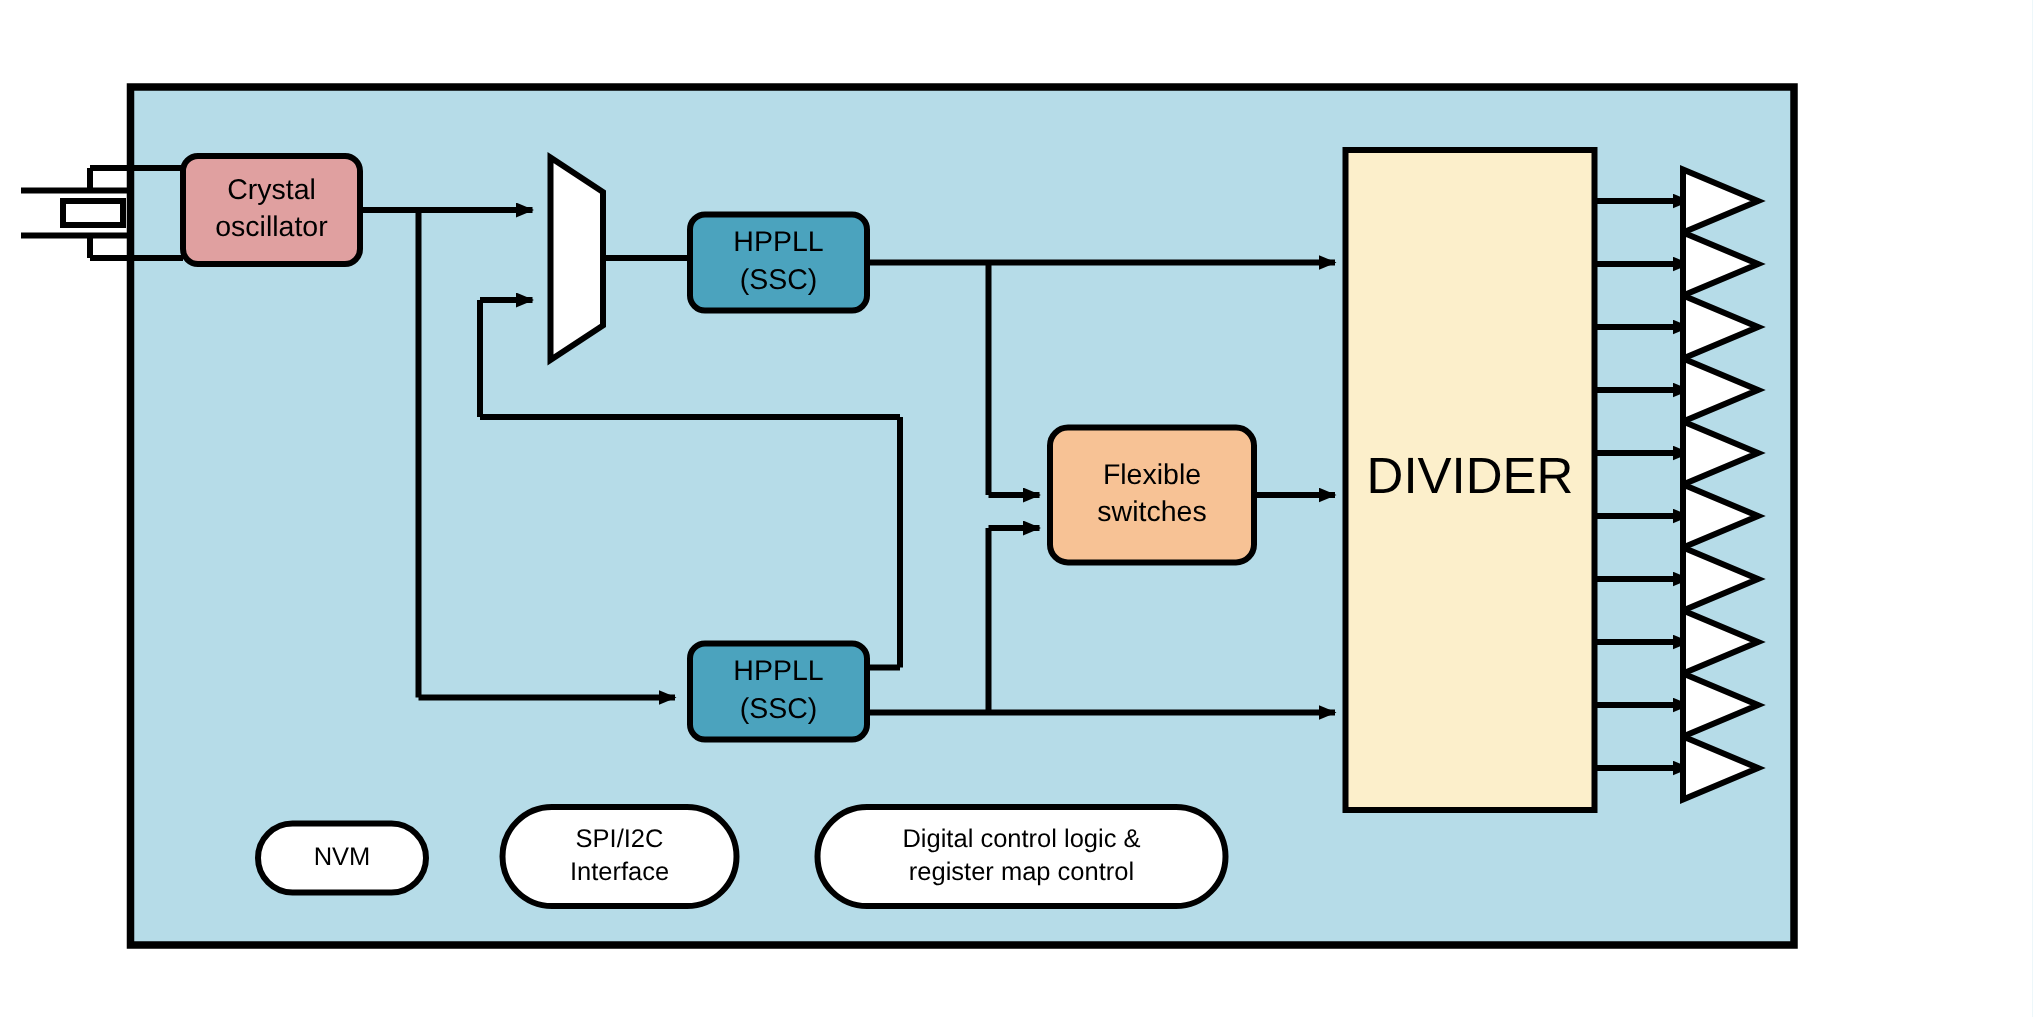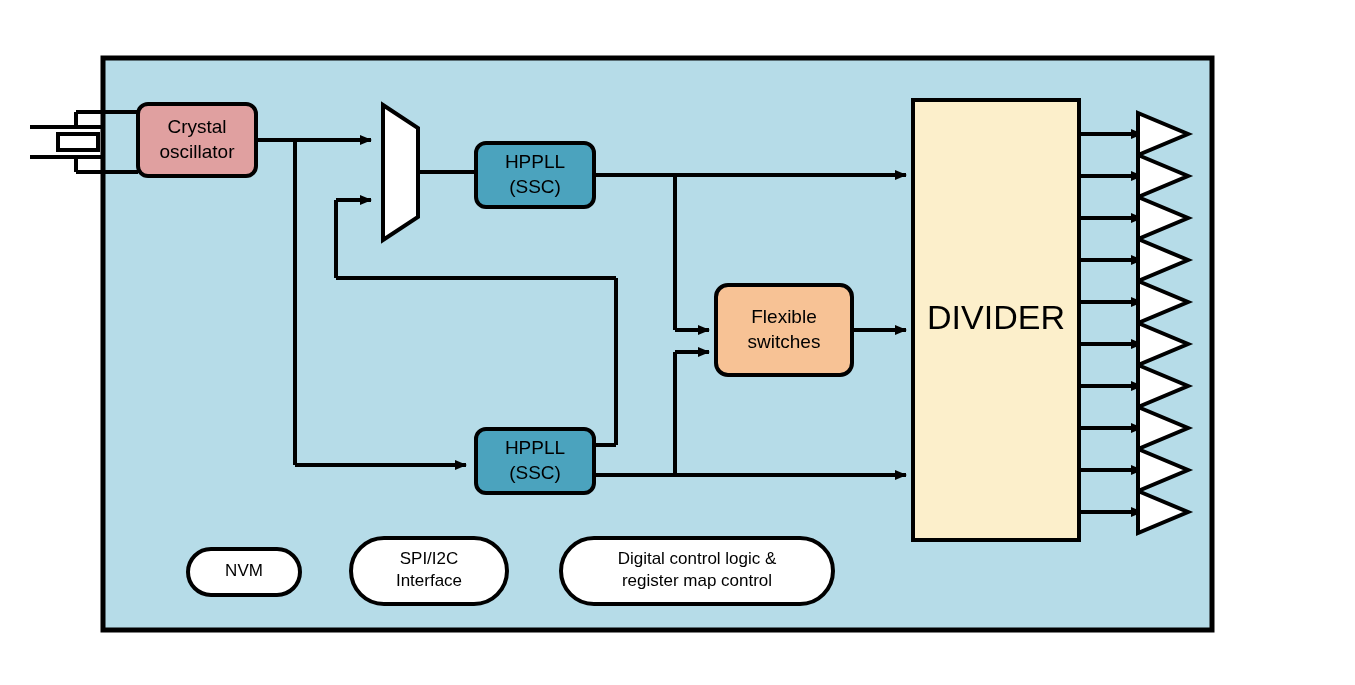--- a/index.html
+++ b/index.html
@@ -1,18 +1,18 @@
 <!DOCTYPE html>
 <html><head>
 <meta charset="utf-8">
 <style>
   html,body{margin:0;padding:0;background:#ffffff;}
   body{width:1355px;height:685px;overflow:hidden;
        font-family:"Liberation Sans","DejaVu Sans",sans-serif;}
-  #stage{position:relative;width:1099px;height:685px;margin-left:16px;}
+  #stage{position:relative;width:1099px;height:685px;}
   svg{display:block;}
   .blk-text{font-family:"Liberation Sans","DejaVu Sans",sans-serif;
             fill:#000;text-anchor:middle;dominant-baseline:middle;}
 </style>
 </head>
 <body>
 
 <div id="stage">
   <svg id="svg-root" width="1355" height="685" viewBox="0 0 1355 685">
     <defs>

